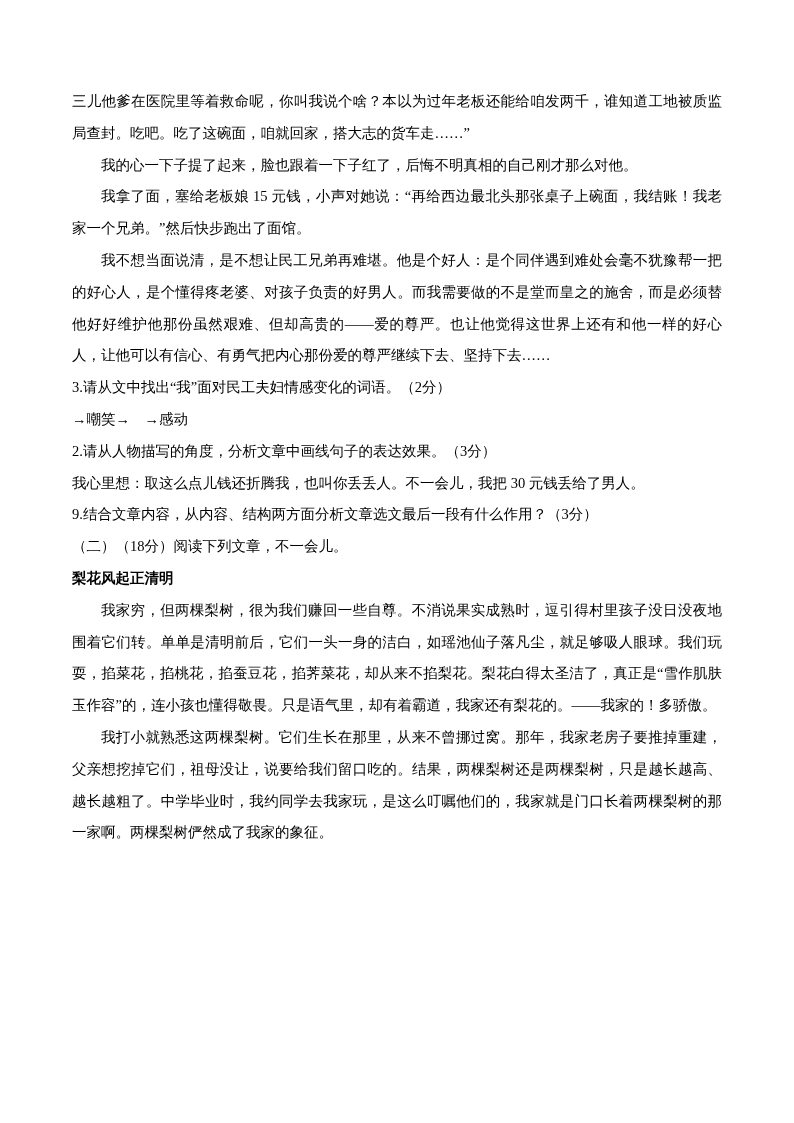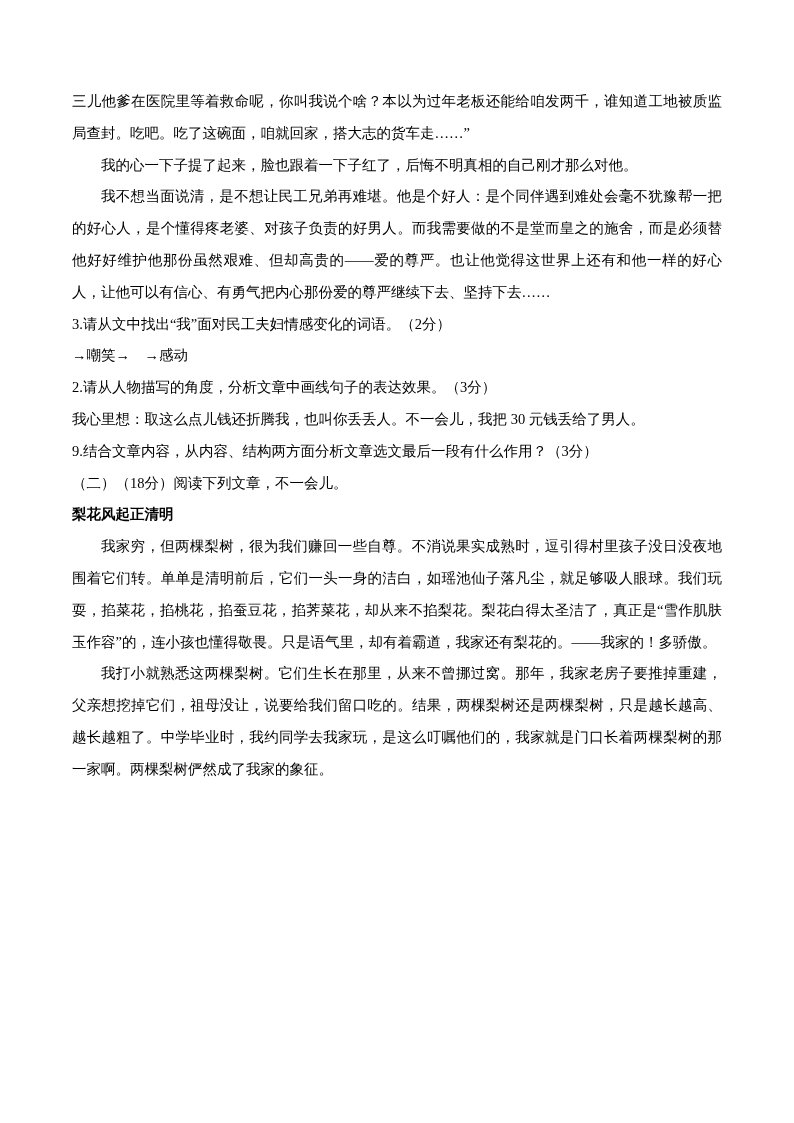--- a/index.html
+++ b/index.html
@@ -35,20 +35,21 @@
     text-indent: 0;
     font-weight: bold;
   }
 </style>
 </head>
 <body>
 
 <main class="page">
   <p class="para">三儿他爹在医院里等着救命呢，你叫我说个啥？本以为过年老板还能给咱发两千，谁知道工地被质监局查封。吃吧。吃了这碗面，咱就回家，搭大志的货车走……”</p>
   <p class="para indent">我的心一下子提了起来，脸也跟着一下子红了，后悔不明真相的自己刚才那么对他。</p>
+  <p class="para indent">我拿了面，塞给老板娘 15 元钱，小声对她说：“再给西边最北头那张桌子上碗面，我结账！我老家一个兄弟。”然后快步跑出了面馆。</p>
   <p class="para indent">我不想当面说清，是不想让民工兄弟再难堪。他是个好人：是个同伴遇到难处会毫不犹豫帮一把的好心人，是个懂得疼老婆、对孩子负责的好男人。而我需要做的不是堂而皇之的施舍，而是必须替他好好维护他那份虽然艰难、但却高贵的——爱的尊严。也让他觉得这世界上还有和他一样的好心人，让他可以有信心、有勇气把内心那份爱的尊严继续下去、坚持下去……</p>
   <p class="para">3.请从文中找出“我”面对民工夫妇情感变化的词语。（2分）</p>
   <p class="para">→嘲笑→　→感动</p>
   <p class="para">2.请从人物描写的角度，分析文章中画线句子的表达效果。（3分）</p>
   <p class="para">我心里想：取这么点儿钱还折腾我，也叫你丢丢人。不一会儿，我把 30 元钱丢给了男人。</p>
   <p class="para">9.结合文章内容，从内容、结构两方面分析文章选文最后一段有什么作用？（3分）</p>
   <p class="para">（二）（18分）阅读下列文章，不一会儿。</p>
   <p class="para title">梨花风起正清明</p>
   <p class="para indent">我家穷，但两棵梨树，很为我们赚回一些自尊。不消说果实成熟时，逗引得村里孩子没日没夜地围着它们转。单单是清明前后，它们一头一身的洁白，如瑶池仙子落凡尘，就足够吸人眼球。我们玩耍，掐菜花，掐桃花，掐蚕豆花，掐荠菜花，却从来不掐梨花。梨花白得太圣洁了，真正是“雪作肌肤玉作容”的，连小孩也懂得敬畏。只是语气里，却有着霸道，我家还有梨花的。——我家的！多骄傲。</p>
   <p class="para indent">我打小就熟悉这两棵梨树。它们生长在那里，从来不曾挪过窝。那年，我家老房子要推掉重建，父亲想挖掉它们，祖母没让，说要给我们留口吃的。结果，两棵梨树还是两棵梨树，只是越长越高、越长越粗了。中学毕业时，我约同学去我家玩，是这么叮嘱他们的，我家就是门口长着两棵梨树的那一家啊。两棵梨树俨然成了我家的象征。</p>

